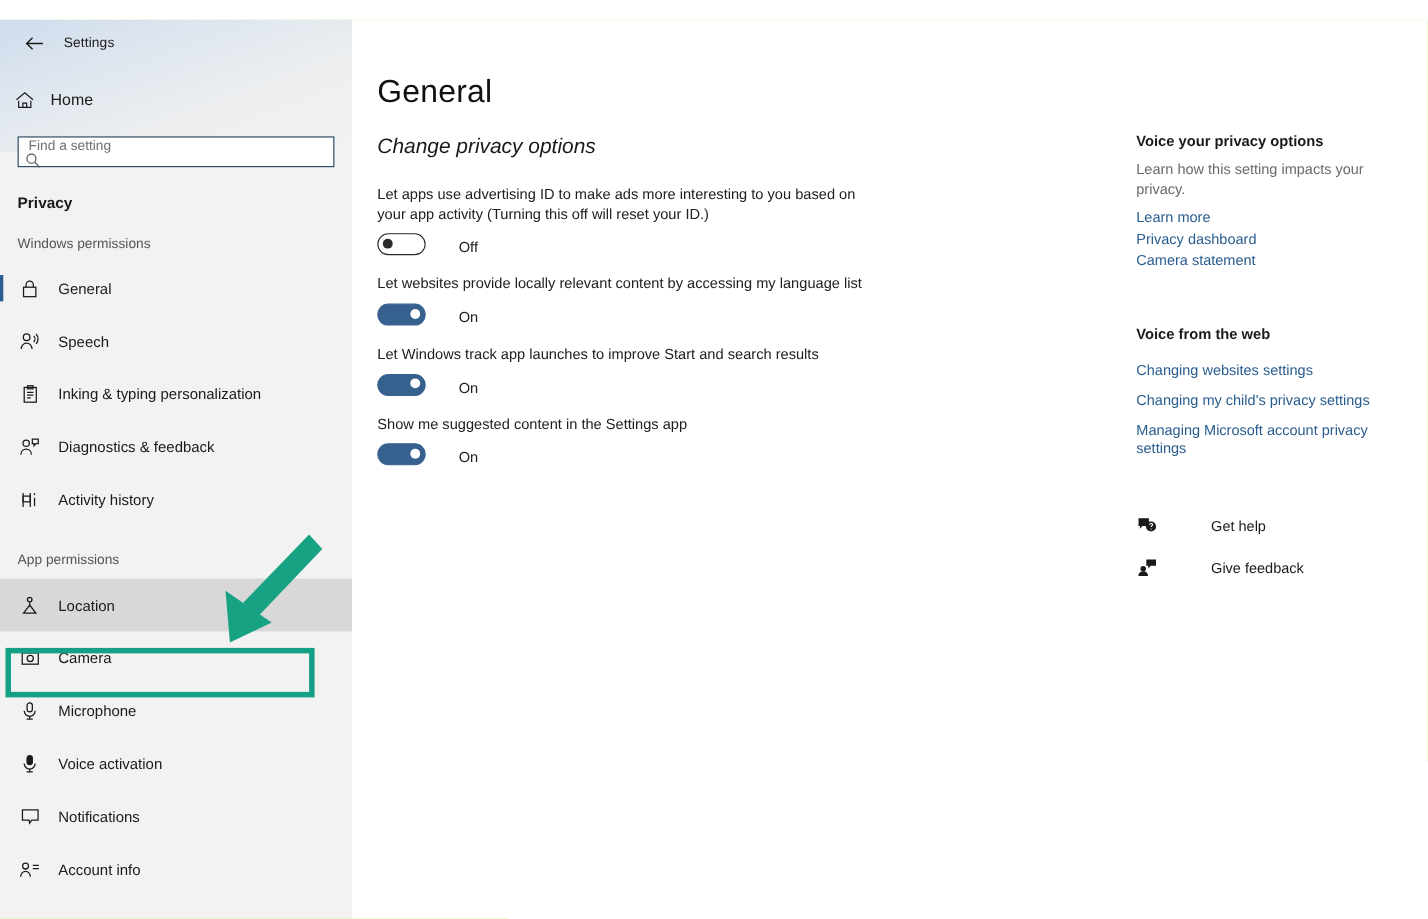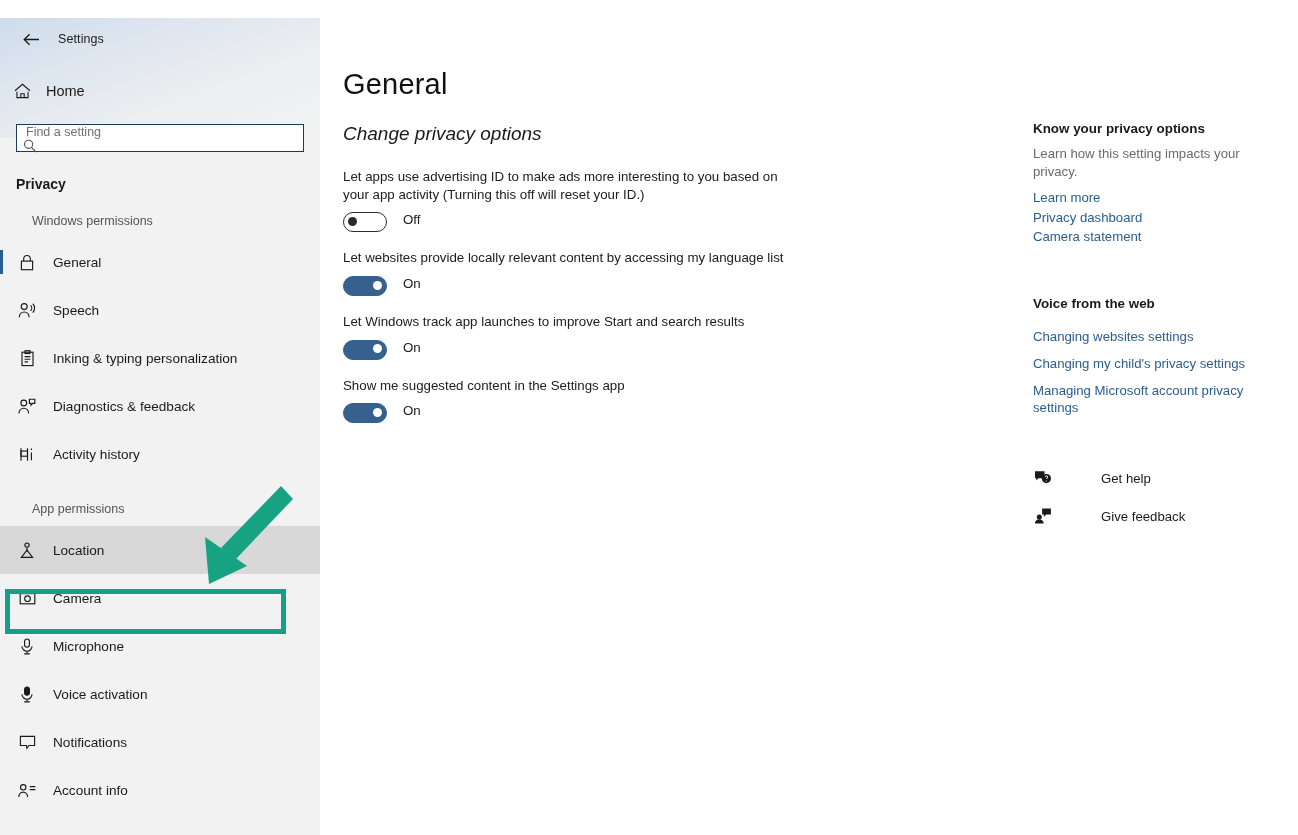--- a/index.html
+++ b/index.html
@@ -53,21 +53,21 @@
     font-family:"Liberation Sans", sans-serif; font-size:12.5px;
     color:#444; padding-left:9px;
   }
   .search-input::placeholder { color:#707070; }
   .search-icon { width:26px; display:flex; align-items:center; justify-content:center; color:#555; }
 
   .section-title {
     position:absolute; left:16px; font-size:14px; font-weight:bold; color:#1a1a1a;
   }
   .group-label {
-    font-size:12.5px; color:#555; padding-left:32px; height:22px;
+    font-size:12.5px; color:#555; padding-left:16px; height:22px;
     display:flex; align-items:center;
   }
 
   .navlist { position:absolute; left:0; top:186px; width:320px; }
   .navitem {
     position:relative; height:48px; width:320px;
     display:flex; align-items:center; padding-left:16px;
   }
   .navitem .ico {
     width:22px; height:22px; display:flex; align-items:center; justify-content:center;
@@ -104,21 +104,21 @@
   }
   .sub-title {
     position:absolute; left:23px; top:105px;
     font-size:19px; font-weight:400; color:#1a1a1a;font-style:italic;
   }
   .settings-list { position:absolute; left:23px; top:150px; width:470px; }
   .setting-block { margin-bottom:17px; }
   .setting-desc {
     font-size:13.3px; color:#202020; line-height:1.33; max-width:452px;
   }
-  .toggle-row { display:flex; align-items:flex-start; margin-top:9px; }
+  .toggle-row { display:flex; align-items:flex-end; margin-top:9px;gap:14px; }
   .switch {
     width:44px; height:20px; border-radius:10px; position:relative; flex:0 0 44px;
   }
   .switch.off { background:#fff; border:1.6px solid #2b2b2b; }
   .switch.off .knob {
     position:absolute; left:4px; top:4px; width:9px; height:9px;
     border-radius:50%; background:#2b2b2b;
   }
   .switch.on { background:#36608d; border:1.6px solid #36608d; }
   .switch.on .knob {
@@ -389,21 +389,21 @@
           <span class="toggle-state">On</span>
         </div>
       </div>
 
     </div>
   </div>
 
   <div class="rightpanel">
 
     <div class="rp-sec1">
-      <div class="rp-head">Know your privacy options</div>
+      <div class="rp-head">Voice your privacy options</div>
       <div class="rp-body">Learn how this setting impacts your privacy.</div>
       <a class="rp-link" href="#">Learn more</a>
       <a class="rp-link" href="#">Privacy dashboard</a>
       <a class="rp-link" href="#">Camera statement</a>
     </div>
 
     <div class="rp-sec2">
       <div class="rp-head" style="margin-bottom:17px">Voice from the web</div>
       <a class="rp-link" href="#">Changing websites settings</a>
       <a class="rp-link" href="#">Changing my child's privacy settings</a>

